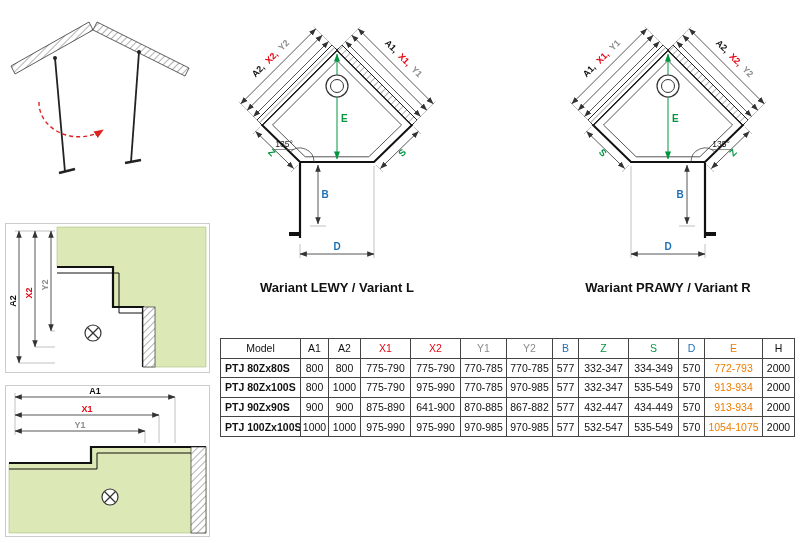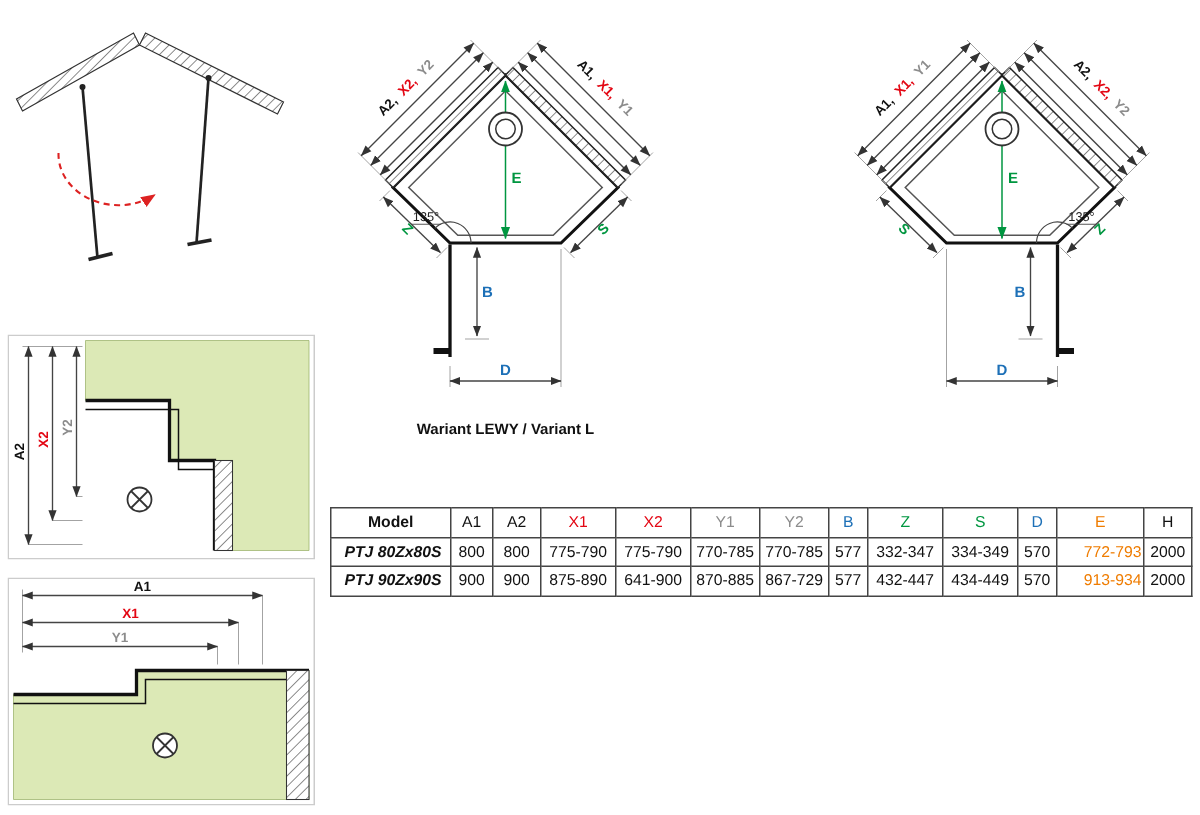--- a/index.html
+++ b/index.html
@@ -4,29 +4,29 @@
 <style>
   html,body{margin:0;padding:0;background:#fff;}
   .page{position:relative;width:800px;height:543px;background:#fff;font-family:"Liberation Sans",sans-serif;overflow:hidden;}
   .abs{position:absolute;}
   svg text{font-family:"Liberation Sans",sans-serif;}
   .lblA{fill:#111;}
   .lblX{fill:#e30613;}
   .lblY{fill:#8c8c8c;}
   .lblG{fill:#009640;}
   .lblB{fill:#1d70b7;}
-  .caption{text-align:center;font-weight:bold;font-size:10px;color:#111;margin-top:6px;}
+  .caption{text-align:center;font-weight:bold;font-size:13px;color:#111;margin-top:6px;}
   table{border-collapse:collapse;table-layout:fixed;font-size:10.5px;color:#111;background:#fff;}
   th,td{border:1px solid #444;height:18.6px;padding:0 1px;text-align:center;overflow:hidden;white-space:nowrap;}
   th{font-weight:normal;}
-  th.model-header{font-weight:bold;margin-left:39px;}
-  td.model-cell{font-weight:bold;font-style:italic;text-align:center;padding-left:4px;}
+  th.model-header{font-weight:normal;margin-left:39px;}
+  td.model-cell{font-weight:bold;text-align:left;padding-left:4px;}
   .col-black{color:#111;} .col-red{color:#e30613;} .col-gray{color:#8c8c8c;}
   .col-blue{color:#1d70b7;} .col-green{color:#009640;} .col-orange{color:#ef7c00;}
-  .val-orange{color:#ef7c00;text-align:right;}
+  .val-orange{color:#ef7c00;}
 </style>
 </head>
 <body>
 
 <div class="page">
 
   <svg class="abs" style="left:5px;top:10px" width="200" height="200" viewBox="0 0 200 200">
     <defs>
       <pattern id="h1" width="5" height="5" patternUnits="userSpaceOnUse" patternTransform="rotate(45)">
         <rect width="5" height="5" fill="#fff"></rect>
@@ -191,20 +191,21 @@
         <tspan class="lblA">A2,</tspan>
         <tspan class="lblX" dx="2.5">X2,</tspan>
         <tspan class="lblY" dx="2.5">Y2</tspan>
       </text>
       <text x="109" y="114" class="lblG" font-size="10" font-weight="bold">E</text>
       <text transform="translate(37.6,146.9) rotate(45)" text-anchor="middle" class="lblG" font-size="9.5" font-weight="bold">S</text>
       <text transform="translate(172.4,146.9) rotate(-45)" text-anchor="middle" class="lblG" font-size="9.5" font-weight="bold">Z</text>
       <text x="117" y="190" text-anchor="middle" class="lblB" font-size="10" font-weight="bold">B</text>
       <text x="105" y="242" text-anchor="middle" class="lblB" font-size="10" font-weight="bold">D</text>
     </svg>
+    <div class="caption">Wariant PRAWY / Variant R</div>
   </div>
 
   <svg class="abs" style="left:5px;top:223px" width="205" height="150" viewBox="0 0 205 150">
     <defs>
       <pattern id="h4" width="5" height="5" patternUnits="userSpaceOnUse" patternTransform="rotate(45)">
         <rect width="5" height="5" fill="#fff"></rect>
         <line x1="0" y1="0" x2="0" y2="5" stroke="#666" stroke-width="1"></line>
       </pattern>
       <marker id="m4" viewBox="0 0 10 10" refX="9.5" refY="5" markerWidth="8" markerHeight="8" orient="auto-start-reverse">
         <path d="M0,1.2 L10,5 L0,8.8 z" fill="#333"></path>
@@ -315,30 +316,60 @@
           <td>770-785</td>
           <td>770-785</td>
           <td>577</td>
           <td>332-347</td>
           <td>334-349</td>
           <td>570</td>
           <td class="val-orange">772-793</td>
           <td>2000</td>
         </tr>
         <tr>
+          <td class="model-cell">PTJ 80Zx100S</td>
+          <td>800</td>
+          <td>1000</td>
+          <td>775-790</td>
+          <td>975-990</td>
+          <td>770-785</td>
+          <td>970-985</td>
+          <td>577</td>
+          <td>332-347</td>
+          <td>535-549</td>
+          <td>570</td>
+          <td class="val-orange">913-934</td>
+          <td>2000</td>
+        </tr>
+        <tr>
           <td class="model-cell">PTJ 90Zx90S</td>
           <td>900</td>
           <td>900</td>
           <td>875-890</td>
           <td>641-900</td>
           <td>870-885</td>
-          <td>867-729</td>
+          <td>867-882</td>
           <td>577</td>
           <td>432-447</td>
           <td>434-449</td>
           <td>570</td>
           <td class="val-orange">913-934</td>
           <td>2000</td>
         </tr>
+        <tr>
+          <td class="model-cell">PTJ 100Zx100S</td>
+          <td>1000</td>
+          <td>1000</td>
+          <td>975-990</td>
+          <td>975-990</td>
+          <td>970-985</td>
+          <td>970-985</td>
+          <td>577</td>
+          <td>532-547</td>
+          <td>535-549</td>
+          <td>570</td>
+          <td class="val-orange">1054-1075</td>
+          <td>2000</td>
+        </tr>
       </tbody>
   </table>
 
 </div>
 
 </body></html>

